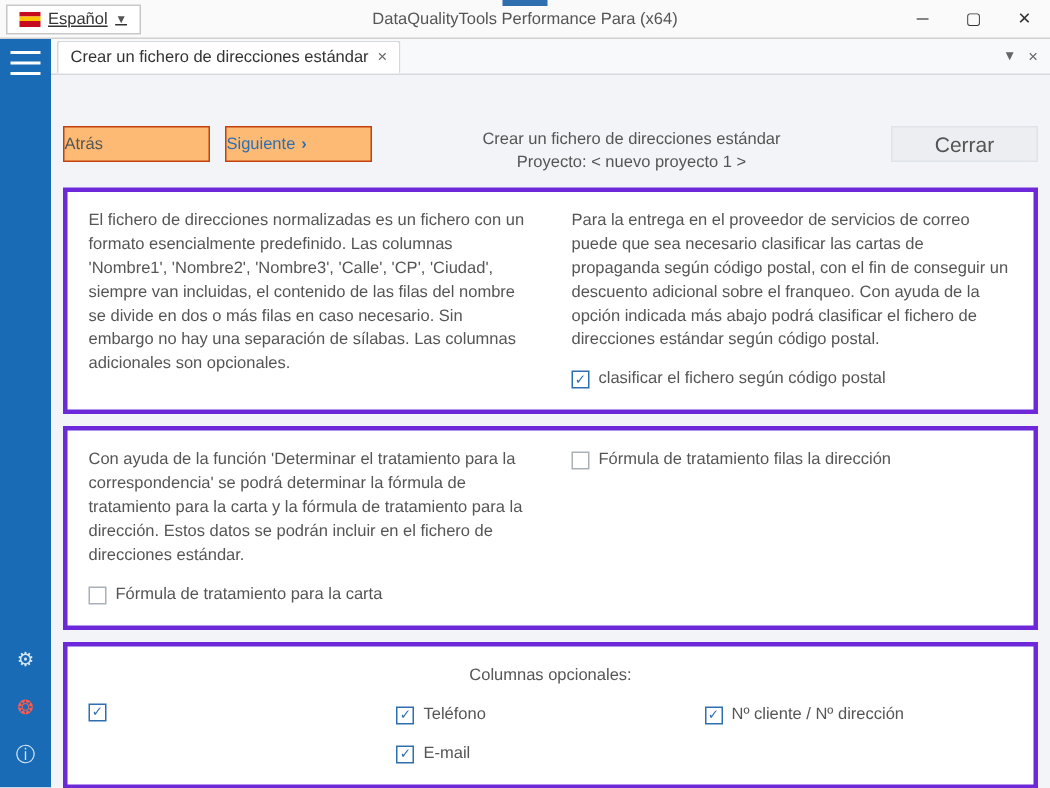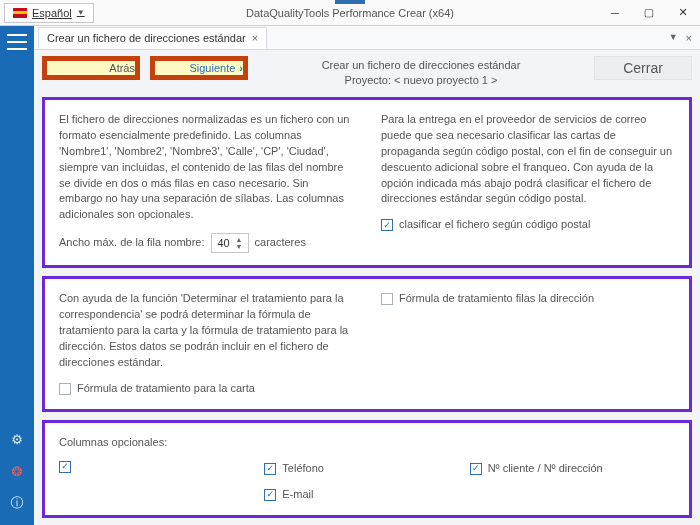--- a/index.html
+++ b/index.html
@@ -13,62 +13,62 @@
   .drop { font-size: 8px; color:#555; }
   .title-center { position:absolute; left:0; right:0; text-align:center; color:#555; font-size:11px; pointer-events:none; }
   .update-mark { position:absolute; left:50%; transform:translateX(-50%); top:0; width:30px; height:4px; background:#2f6fb0; }
   .win-controls { margin-left:auto; display:flex; }
   .win-btn { width:34px; height:26px; display:flex; align-items:center; justify-content:center; color:#333; cursor:pointer; }
   .main { display:flex; height:calc(525px - 26px); }
   .sidebar { width:34px; background:#1a6bb5; display:flex; flex-direction:column; align-items:center; padding-top:4px; }
   .hamburger { width:20px; height:16px; display:flex; flex-direction:column; justify-content:space-between; cursor:pointer; margin-top:4px; margin-bottom:auto; }
   .hamburger span { height:2px; background:#fff; }
   .side-icon { width:20px; height:20px; margin-bottom:12px; display:flex; align-items:center; justify-content:center; color:#d9e8f5; cursor:pointer; font-size:13px; }
-  .content { flex:1; background:#f2f4f7; display:flex; flex-direction:column; }
+  .content { flex:1; background:#f2f4f7; display:flex; flex-direction:column;gap:28px; }
   .tabbar { height:24px; display:flex; align-items:center; border-bottom:1px solid #d6d8dc; background:#f8f9fb; padding:0 4px; }
   .tab { height:22px; display:flex; align-items:center; gap:6px; background:#fff; border:1px solid #d6d8dc; border-bottom:1px solid #fff; padding:0 8px; font-size:11px; color:#333; border-radius:2px 2px 0 0; }
   .tab .x { color:#666; cursor:pointer; font-size:11px; }
   .tab-right { margin-left:auto; display:flex; gap:8px; color:#666; padding-right:4px; }
   .page { flex:1; overflow-y:auto; padding:6px 8px 8px 8px; }
   .top-row { display:flex; align-items:flex-start; gap:10px; margin-bottom:8px; }
-  .nav-btn { width:98px; height:24px; background:#fef9c3; border:5px solid #c2410c; display:flex; align-items:center; justify-content:flex-end; gap:4px; color:#555; cursor:pointer; font-size:11px; }
+  .nav-btn { width:98px; height:24px; background:#fdba74; border:1px solid #c2410c; display:flex; align-items:center; justify-content:flex-start; gap:4px; color:#555; cursor:pointer; font-size:11px; }
   .nav-btn.next { color:#2f6fb0; }
   .nav-btn.next .arrow { color:#2f6fb0; font-weight:bold; }
   .center-block { flex:1; text-align:center; color:#555; line-height:1.4; padding-top:2px; }
   .close-btn { width:98px; height:24px; background:#eceef2; border:1px solid #dfe2e7; display:flex; align-items:center; justify-content:center; color:#555; cursor:pointer; font-size:14px; }
   .panel { border:3px solid #6d28d9; background:#fff; padding:12px 14px; margin-bottom:8px; color:#555; line-height:1.45; }
   .two-col { display:flex; gap:28px; }
   .col { flex:1; }
   .row-inline { display:flex; align-items:center; gap:6px; margin-top:10px; }
   .num-input { width:38px; height:20px; border:1px solid #c7c7c7; display:flex; align-items:center; }
   .num-input input { width:24px; border:none; text-align:center; font-size:11px; outline:none; color:#333; }
   .spinners { display:flex; flex-direction:column; font-size:7px; line-height:1; color:#666; }
   .spinners span { cursor:pointer; }
   .check { display:flex; align-items:center; gap:6px; color:#555; }
   .check .box { width:12px; height:12px; border:1px solid #2f6fb0; display:flex; align-items:center; justify-content:center; font-size:9px; color:#2f6fb0; background:#fff; }
   .check.unchecked .box { color:transparent; border-color:#aab0b8; }
   .cols-3 { display:flex; }
   .cols-3 .c { flex:1; display:flex; flex-direction:column; gap:10px; }
-  .section-label { color:#555; margin-bottom:10px; }
+  .section-label { color:#555; margin-bottom:10px;text-align:center; }
 </style>
 </head>
 <body>
 
 <div class="titlebar">
   <div class="update-mark"></div>
   <div class="lang-btn">
     <span class="flag">
         <span class="r"></span>
         <span class="y"></span>
         <span class="r2"></span>
       </span>
     <span>Español</span>
     <span class="drop">▼</span>
   </div>
-  <div class="title-center">DataQualityTools Performance Crear (x64)</div>
+  <div class="title-center">DataQualityTools Performance Para (x64)</div>
   <div class="win-controls">
     <div class="win-btn">─</div>
     <div class="win-btn">▢</div>
     <div class="win-btn">✕</div>
   </div>
 </div>
 
 <div class="main">
   <div class="sidebar">
     <div class="hamburger">
@@ -108,31 +108,20 @@
         </div>
         <div class="close-btn">
           <span>Cerrar</span>
         </div>
       </div>
 
       <div class="panel">
         <div class="two-col">
           <div class="col">
             <div>El fichero de direcciones normalizadas es un fichero con un formato esencialmente predefinido. Las columnas 'Nombre1', 'Nombre2', 'Nombre3', 'Calle', 'CP', 'Ciudad', siempre van incluidas, el contenido de las filas del nombre se divide en dos o más filas en caso necesario. Sin embargo no hay una separación de sílabas. Las columnas adicionales son opcionales.</div>
-            <div class="row-inline">
-              <span>Ancho máx. de la fila nombre:</span>
-              <div class="num-input">
-                <input value="40" style="">
-                <div class="spinners">
-                    <span>▲</span>
-                    <span>▼</span>
-                  </div>
-              </div>
-              <span>caracteres</span>
-            </div>
           </div>
           <div class="col">
             <div>Para la entrega en el proveedor de servicios de correo puede que sea necesario clasificar las cartas de propaganda según código postal, con el fin de conseguir un descuento adicional sobre el franqueo. Con ayuda de la opción indicada más abajo podrá clasificar el fichero de direcciones estándar según código postal.</div>
             <div class="row-inline">
               <label class="check">
                 <span class="box">✓</span>
                 <span>clasificar el fichero según código postal</span>
               </label>
             </div>
           </div>

